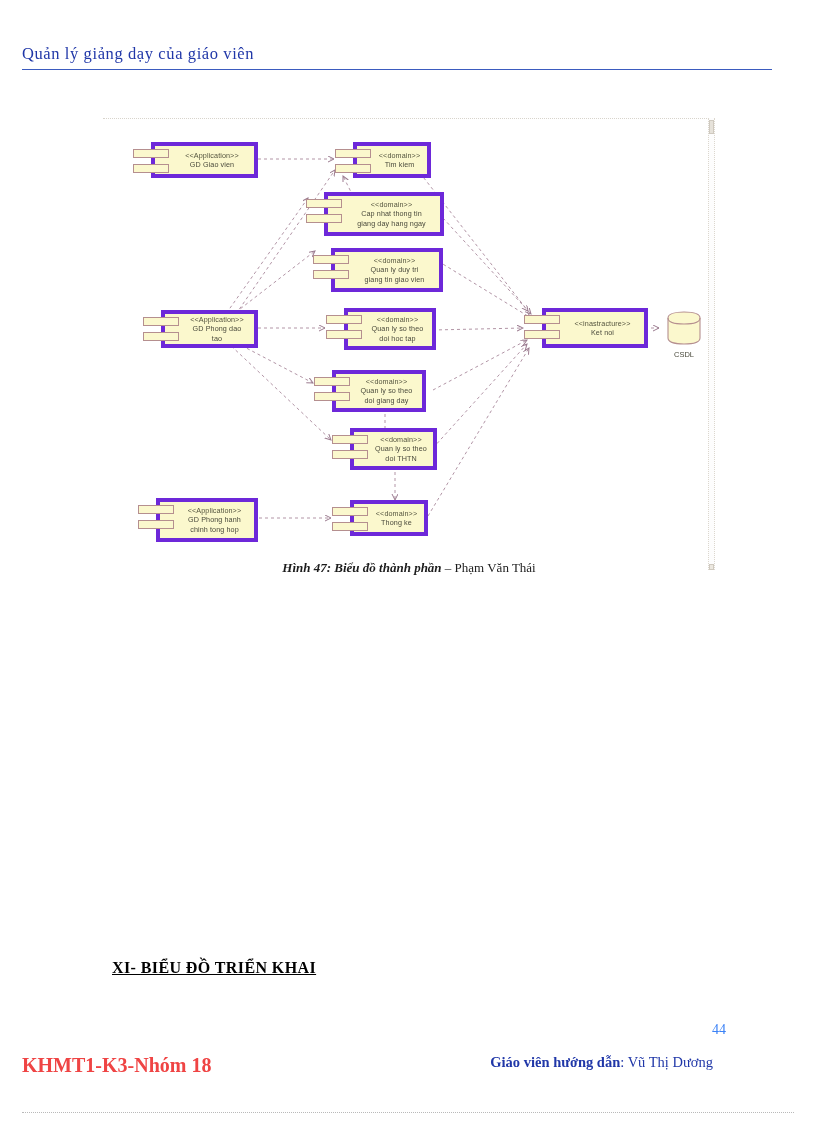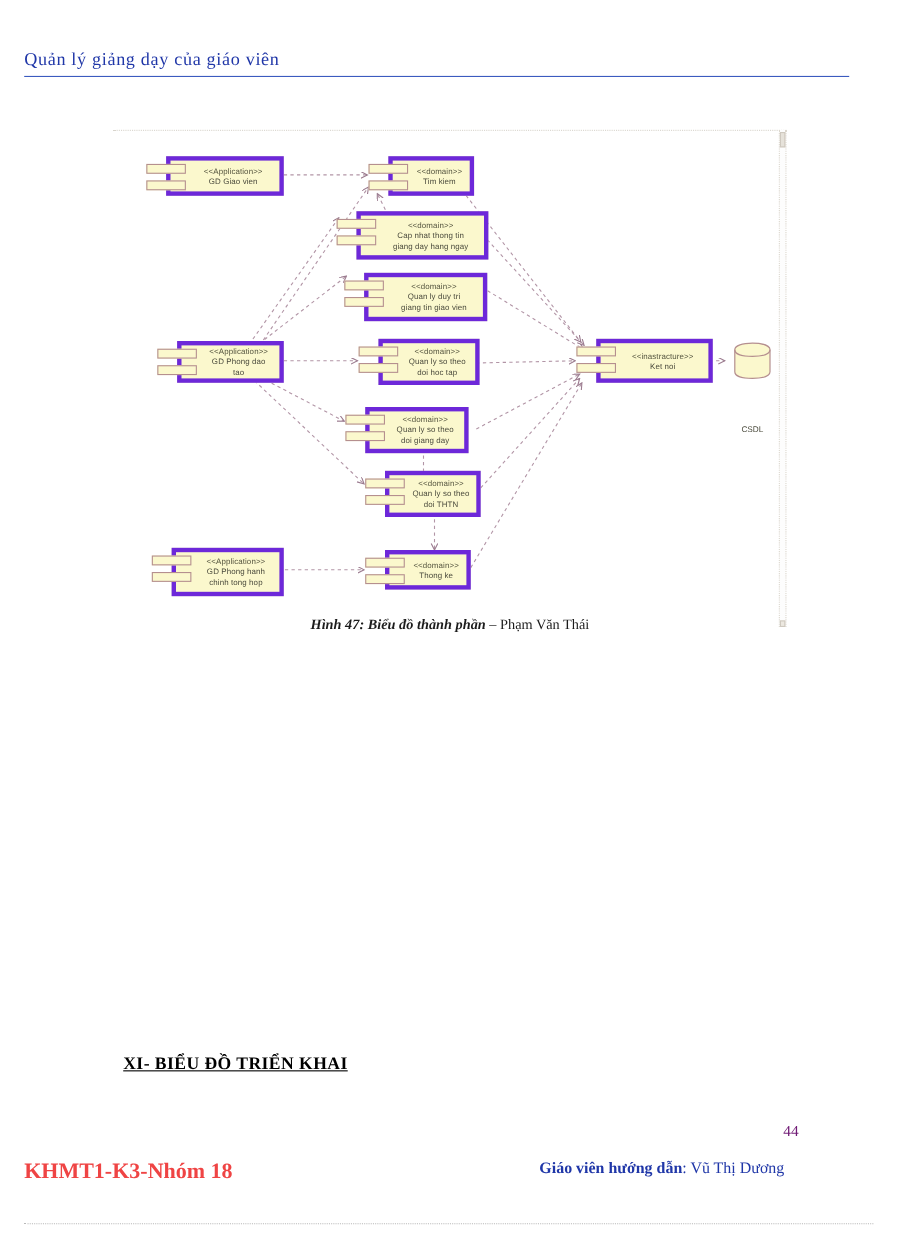--- a/index.html
+++ b/index.html
@@ -147,21 +147,20 @@
   }
   .db .db-label {
     position: absolute;
     left: -8px;
     top: 40px;
     width: 52px;
     text-align: center;
     font-family: "Liberation Sans", "DejaVu Sans", sans-serif;
     font-size: 7.5px;
     color: #4a4a3c;
-    margin-top: 36px;
   }
 
   
   .caption {
     position: absolute;
     left: 103px;
     top: 560px;
     width: 612px;
     text-align: center;
     font-size: 13px;
@@ -186,21 +185,21 @@
     letter-spacing: 0.4px;
     text-decoration: underline;
   }
 
   
   .page-number {
     position: absolute;
     right: 90px;
     top: 1022px;
     font-size: 14px;
-    color: #701a75;
+    color: #3b82f6;
   }
   .footer-left {
     position: absolute;
     left: 22px;
     top: 1054px;
     font-size: 20px;
     color: #ef4444;
     font-weight: bold;
   }
   .footer-right {

